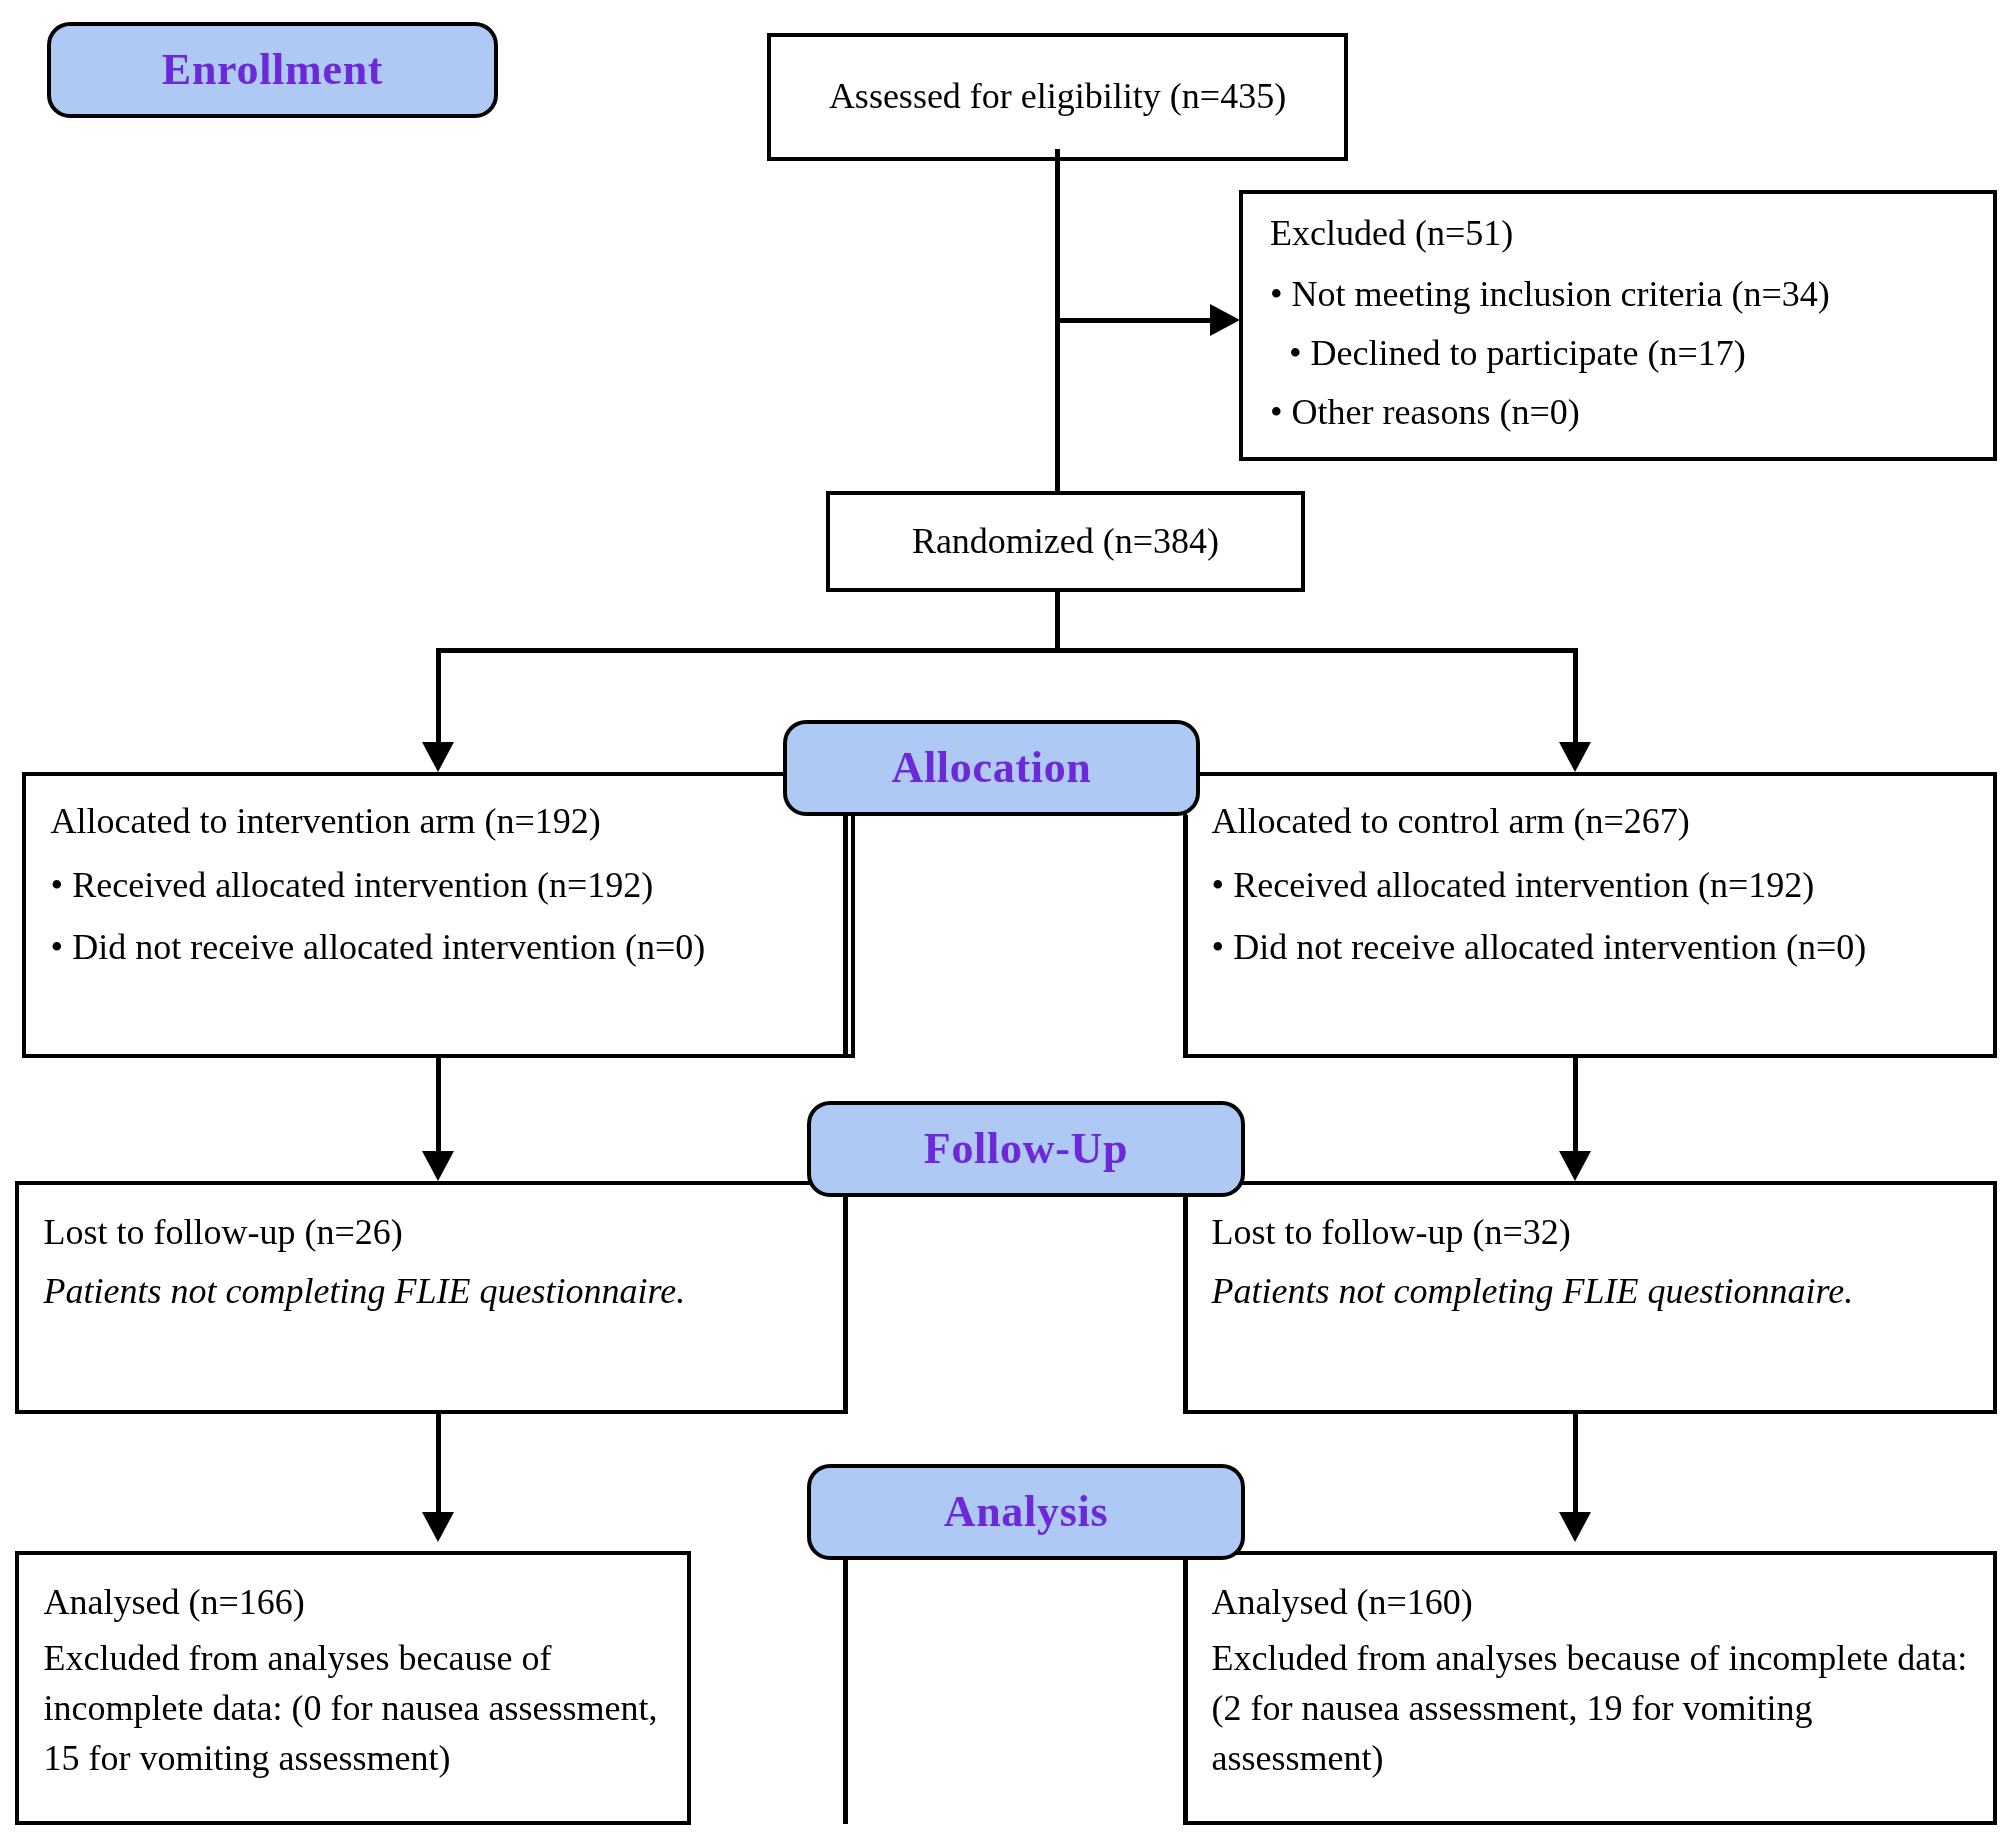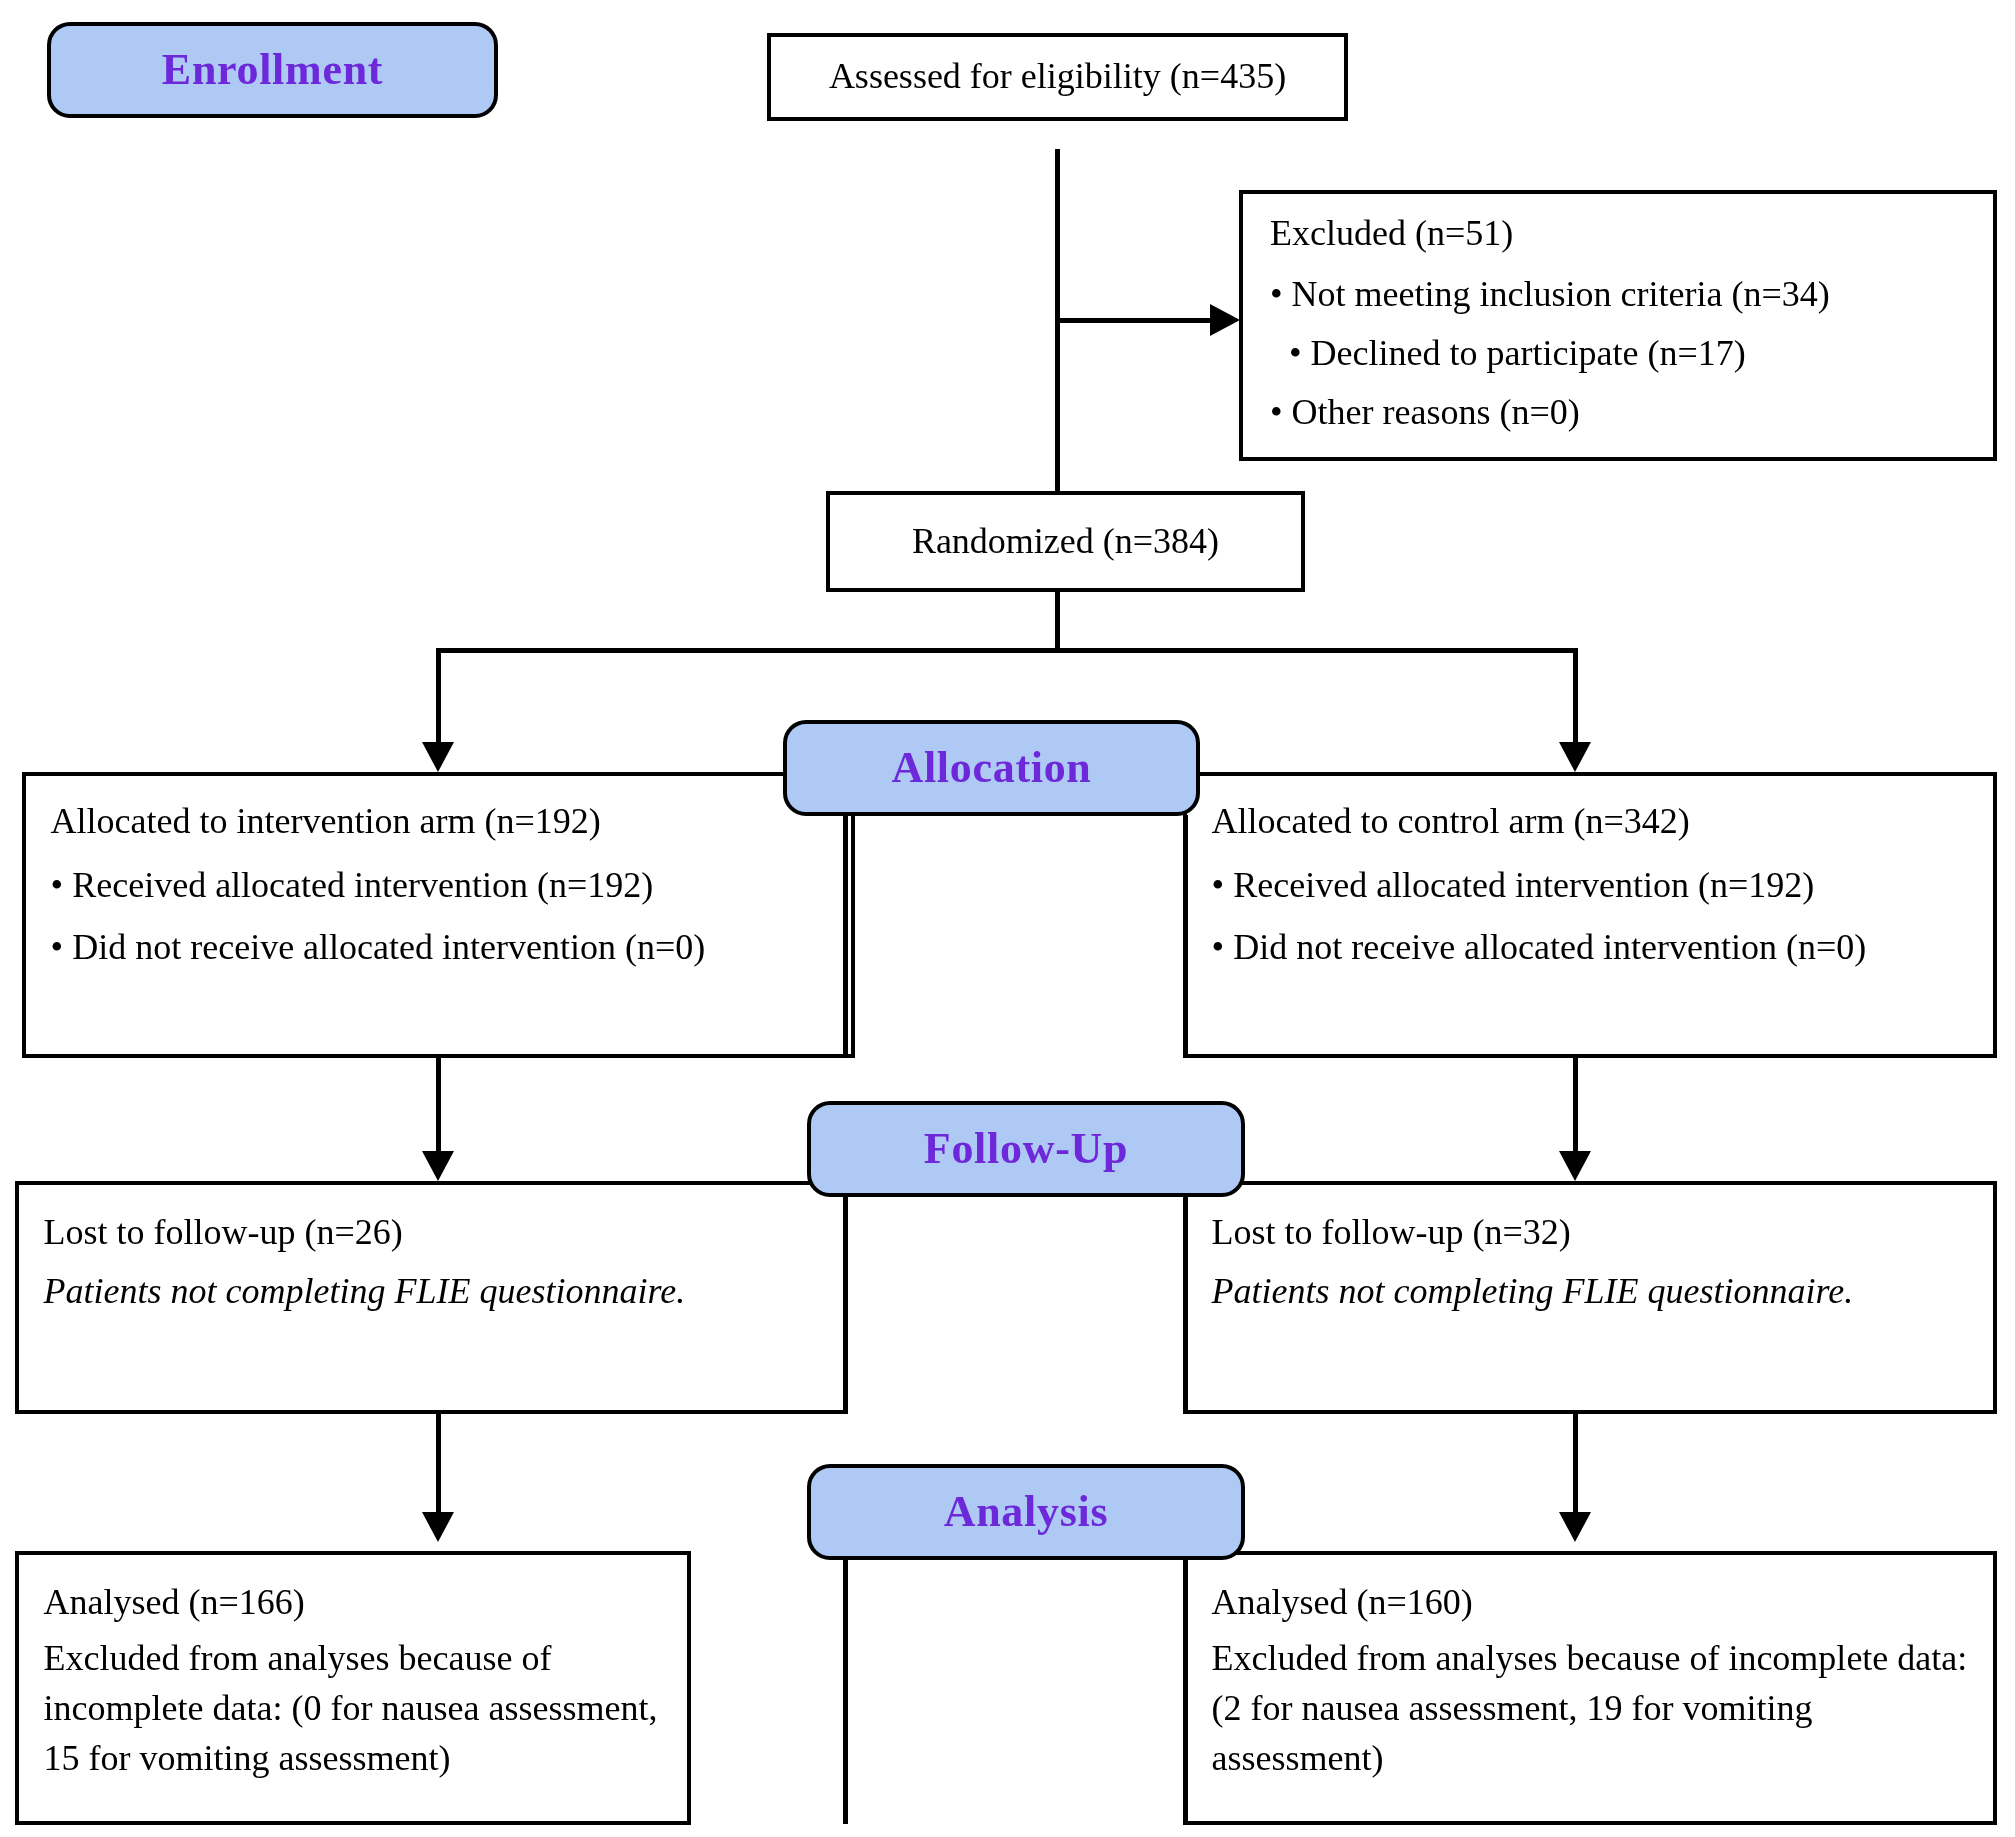--- a/index.html
+++ b/index.html
@@ -102,21 +102,21 @@
 </style>
 </head>
 <body>
 
 <div id="canvas">
 
   <div class="chip" style="left:47px; top:22px; width:451px; height:96px;">
     <span>Enrollment</span>
   </div>
 
-  <div class="box centered" style="left:767px; top:33px; width:581px; height:88px;">
+  <div class="box centered" style="left:767px; top:33px; width:581px; height:128px;">
     <div class="line">Assessed for eligibility (n=435)</div>
   </div>
 
   <div class="vline" style="left:1055px; top:149px; height:342px;"></div>
 
   <div class="hline" style="left:1055px; top:318px; width:159px;"></div>
   <div class="arrow-right" style="left:1210px; top:304px;"></div>
 
   <div class="box" style="left:1239px; top:190px; width:758px; height:271px; padding:15px 27px;">
     <div class="line">Excluded (n=51)</div>
@@ -143,21 +143,21 @@
 
   <div class="box" style="left:22px; top:772px; width:833px; height:286px; padding:20.5px 24.6px;">
     <div class="line">Allocated to intervention arm (n=192)</div>
     <div style="margin-top:15px;">
       <span class="bullet">•&nbsp;<span>Received allocated intervention (n=192)</span></span>
       <span class="bullet" style="margin-top:12.3px;">•&nbsp;<span>Did not receive allocated intervention (n=0)</span></span>
     </div>
   </div>
 
   <div class="box" style="left:1183px; top:772px; width:814px; height:286px; padding:20.5px 24.6px;">
-    <div class="line">Allocated to control arm (n=342)</div>
+    <div class="line">Allocated to control arm (n=267)</div>
     <div style="margin-top:15px;">
       <span class="bullet">•&nbsp;<span>Received allocated intervention (n=192)</span></span>
       <span class="bullet" style="margin-top:12.3px;">•&nbsp;<span>Did not receive allocated intervention (n=0)</span></span>
     </div>
   </div>
 
   <div class="chip" style="left:783px; top:720px; width:417px; height:96px;">
     <span>Allocation</span>
   </div>
 

